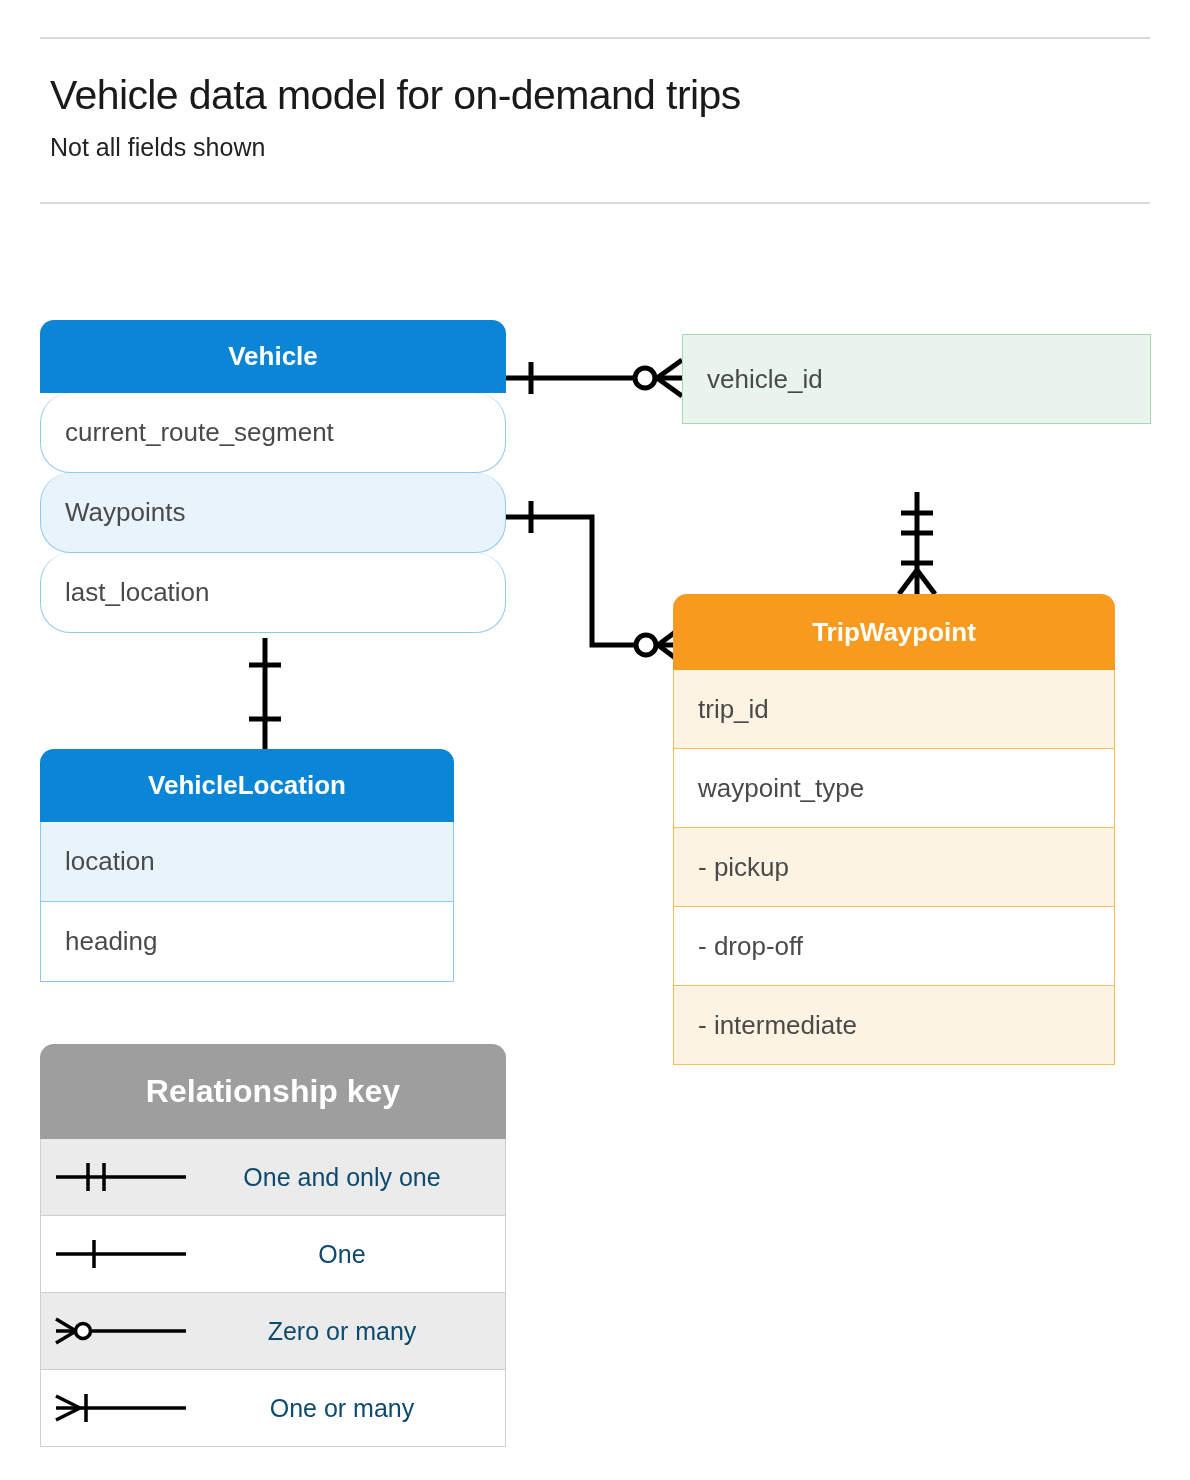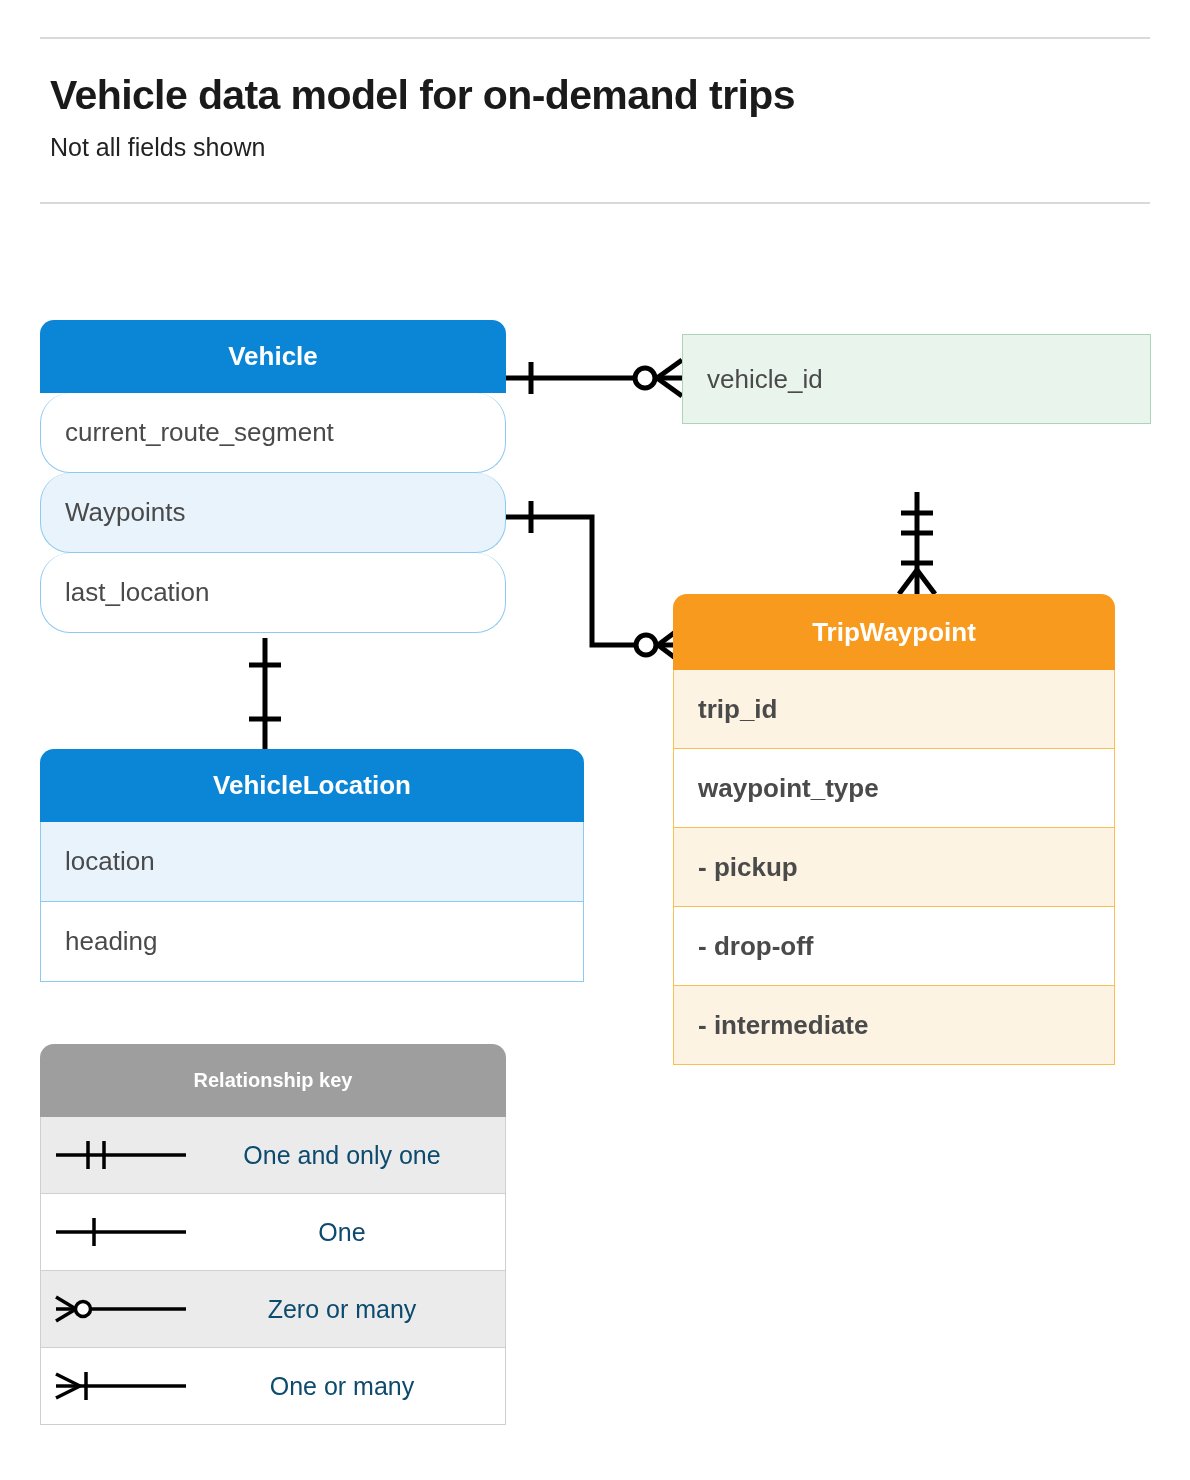--- a/index.html
+++ b/index.html
@@ -24,21 +24,21 @@
     background: #d9d9d9;
   }
   #rule-top { top: 37px; }
   #rule-bottom { top: 202px; }
 
   #page-title {
     position: absolute;
     left: 50px;
     top: 72px;
     font-size: 41px;
-    font-weight: bold;
+    font-weight: normal;
     letter-spacing: -0.6px;
     color: #1a1a1a;
     white-space: nowrap;
   }
   #page-subtitle {
     position: absolute;
     left: 50px;
     top: 133px;
     font-size: 25px;
     color: #222222;
@@ -79,21 +79,21 @@
   .theme-blue .entity-row.alt { background: #e8f3fc; }
   .theme-blue .entity-row.plain { background: #ffffff; }
 
   
   .theme-green .entity-header { background: #2e8c47; }
   .theme-green .entity-row { border-color: #a9d6b6; }
   .theme-green .entity-row.alt { background: #e9f4ec; }
 
   
   .theme-orange .entity-header { background: #f79a1e; }
-  .theme-orange .entity-row { border-color: #fabf52; font-weight: bold; }
+  .theme-orange .entity-row { border-color: #fabf52; }
   .theme-orange .entity-row.alt { background: #fdf3e3; }
   .theme-orange .entity-row.plain { background: #ffffff; }
 
   
   .theme-grey .entity-header { background: #9e9e9e; }
   .theme-grey .entity-row { border-color: #cfcfcf; }
   .theme-grey .entity-row.alt { background: #ebebeb; }
   .theme-grey .entity-row.plain { background: #ffffff; }
 
   
@@ -102,26 +102,26 @@
   #entity-vehicle .entity-row { height: 80px; border-radius: 30px; }
 
   #entity-trip { left: 682px; top: 334px; width: 469px; }
   #entity-trip .entity-header { height: 73px; }
   #entity-trip .entity-row { height: 90px; padding-left: 24px; }
 
   #entity-tripwaypoint { left: 652px; top: 594px; width: 442px; margin-left: 21px; }
   #entity-tripwaypoint .entity-header { height: 76px; }
   #entity-tripwaypoint .entity-row { height: 79px; }
 
-  #entity-vehiclelocation { left: 40px; top: 749px; width: 544px; }
+  #entity-vehiclelocation { left: 40px; top: 749px; width: 414px; }
   #entity-vehiclelocation .entity-header { height: 73px; }
   #entity-vehiclelocation .entity-row { height: 80px; }
 
   #legend-box { left: 40px; top: 1044px; width: 466px; }
-  #legend-box .entity-header { height: 73px; font-size: 20px; }
+  #legend-box .entity-header { height: 95px; font-size: 32px; }
   #legend-box .entity-row {
     height: 77px;
     padding-left: 0;
     display: flex;
     align-items: center;
   }
   .legend-sym {
     width: 160px;
     flex: 0 0 160px;
     display: flex;

